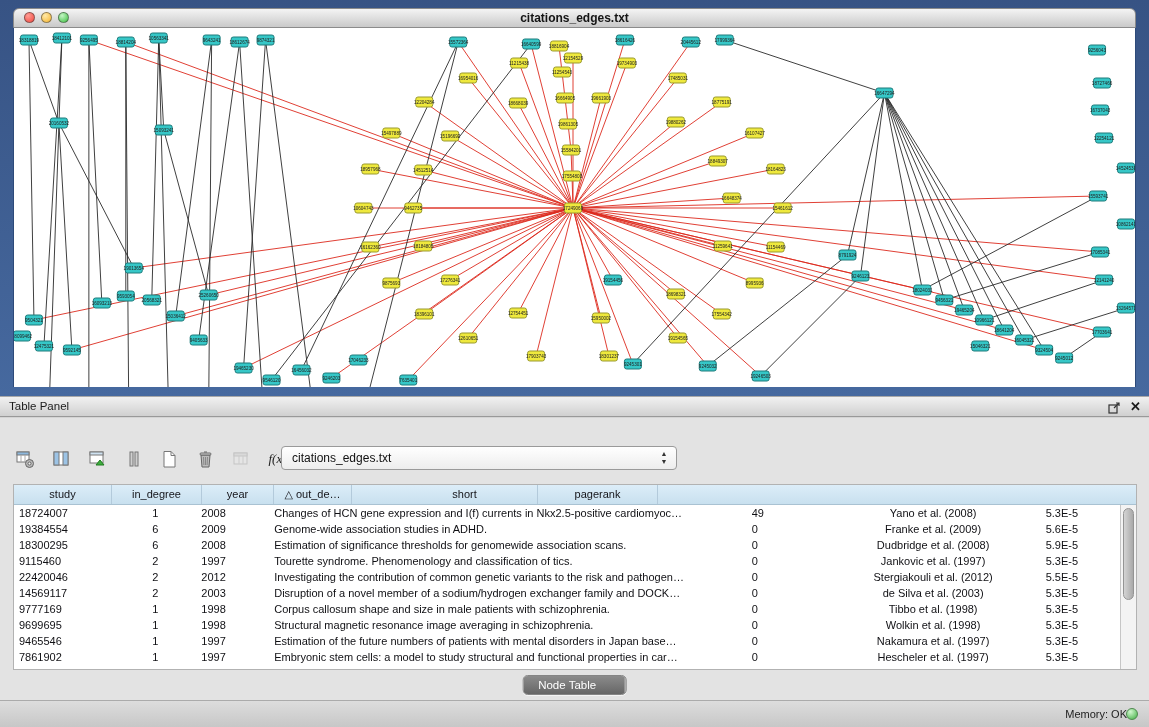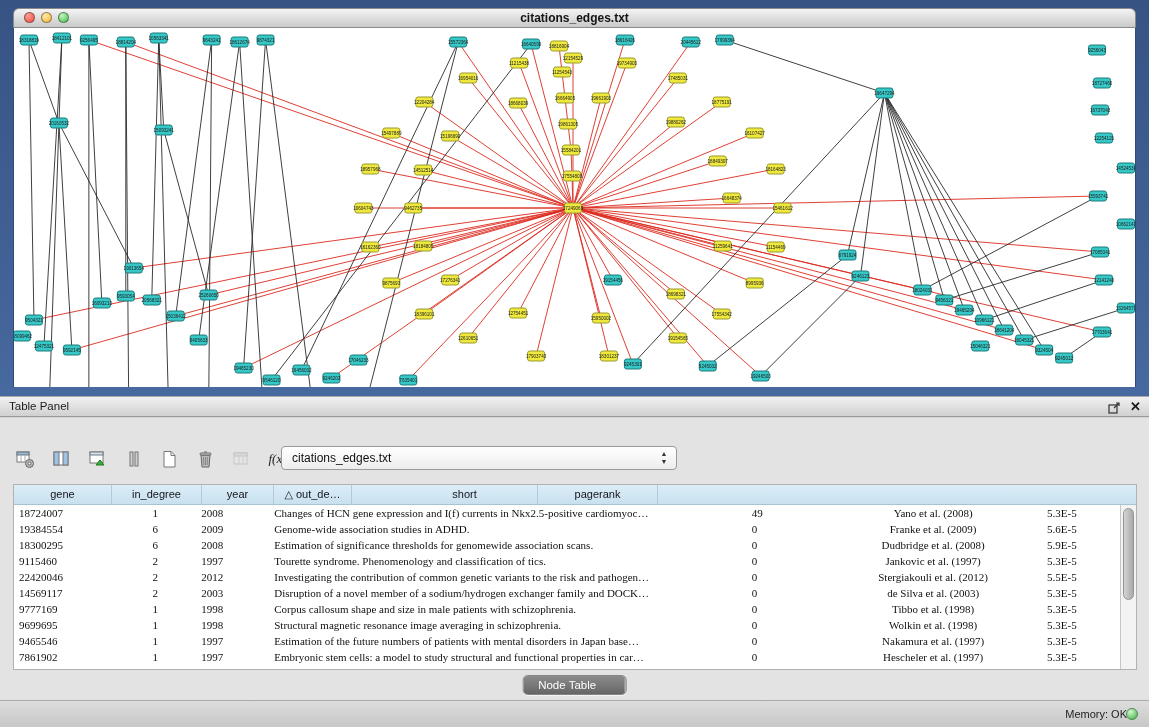--- a/index.html
+++ b/index.html
@@ -41,21 +41,21 @@
   .combo-arrows { position:absolute; right:7px; top:3px; width:10px; text-align:center; color:#333; }
   .combo-arrows div { font-size:7px; line-height:8px; }
   
   .table-wrap { position:absolute; left:13px; top:66px; width:1124px; height:186px;
     background:#ffffff; border:1px solid #b2b2b2; }
   .thead { display:flex; height:20px; background:linear-gradient(#dcedf8,#c8e0ef); border-bottom:1px solid #a9c2d2; }
   .th { font-size:11px; color:#15151a; text-align:center; line-height:19px;
     border-right:1px solid #b3cadb; overflow:hidden; white-space:nowrap; }
   .th-filler { width:16px; border-right:none; }
   .tbody { position:absolute; left:0; top:20px; right:16px; bottom:0; overflow:hidden; }
-  .trow { display:flex; height:16px;font-family:Liberation Serif, serif; }
+  .trow { display:flex; height:16px; }
   .td { font-size:11px; color:#101014; line-height:16px; white-space:nowrap; overflow:hidden; }
   .al { text-align:left; padding-left:5px; }
   .ac { text-align:center; }
   .col0{width:98px;} .col1{width:90px;text-align:center;} .col2{width:72px;} .col3{width:496px;}
   .col4{width:78px;} .col5{width:186px;padding-left:40px;} .col6{width:120px;}
   .td.col3 { padding-left:8px; }
   .vscroll { position:absolute; right:0; top:20px; bottom:0; width:16px;
     background:#f3f3f3; border-left:1px solid #c6c6c6; }
   .vthumb { position:absolute; left:2px; top:3px; width:11px; height:92px;
     background:linear-gradient(90deg,#d4d4d4,#a9a9a9); border:1px solid #949494; border-radius:6px; }
@@ -698,21 +698,21 @@
   <div class="combo">
     <div class="combo-text">citations_edges.txt</div>
     <div class="combo-arrows">
       <div>▲</div>
         <div>▼</div>
     </div>
   </div>
 
   <div class="table-wrap">
     <div class="thead">
-        <div class="th col0">gene</div>
+        <div class="th col0">study</div>
         <div class="th col1">in_degree</div>
         <div class="th col2">year</div>
         <div class="th col4">△ out_de…</div>
         <div class="th col5">short</div>
         <div class="th col6">pagerank</div>
         <div class="th th-filler"></div>
       </div>
     <div class="tbody">
         <div class="trow">
           <div class="td col0 al">18724007</div>

